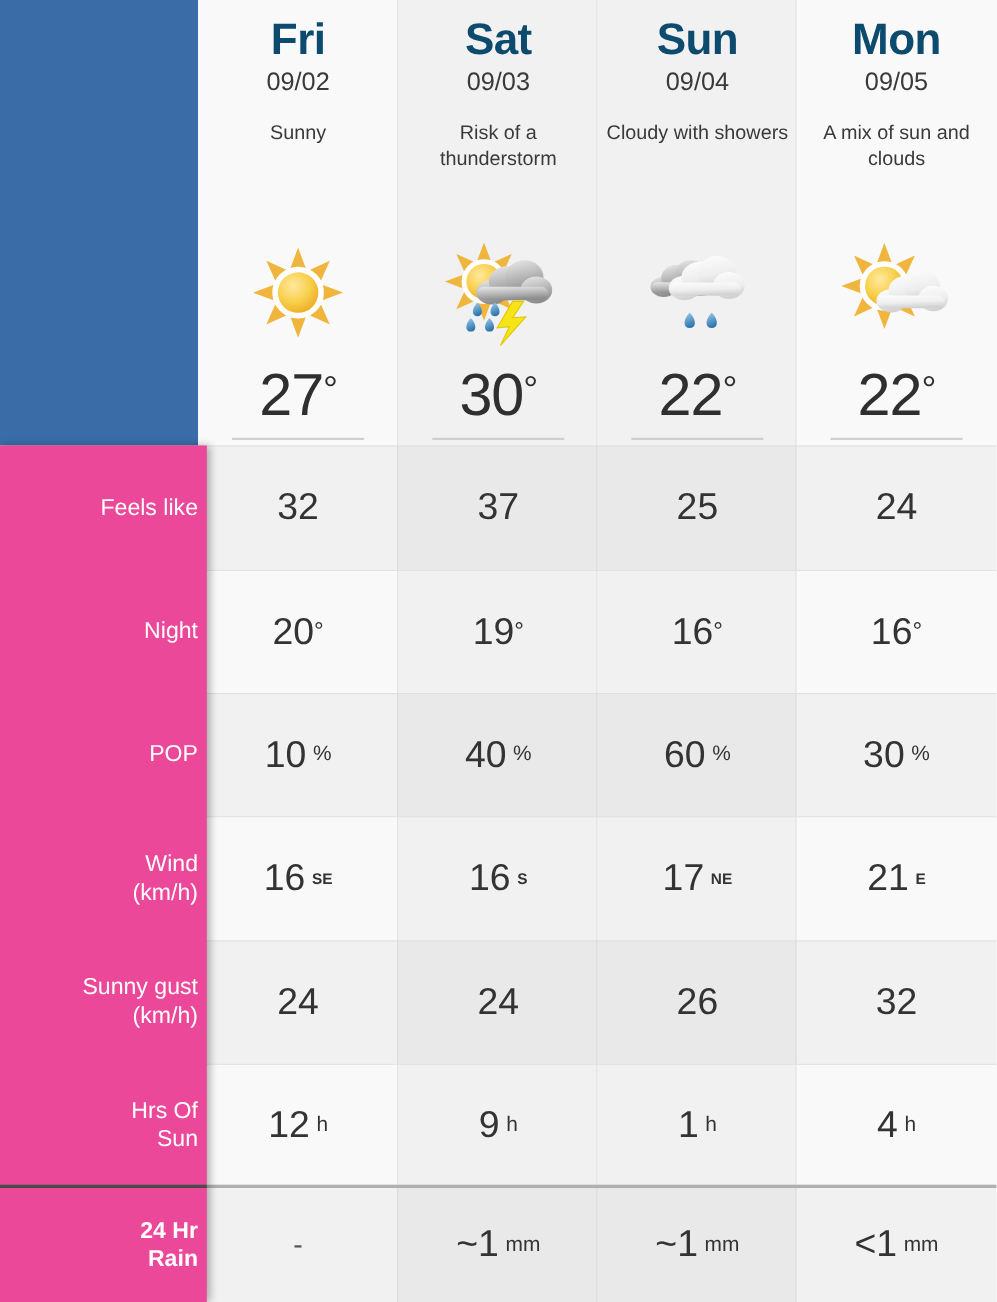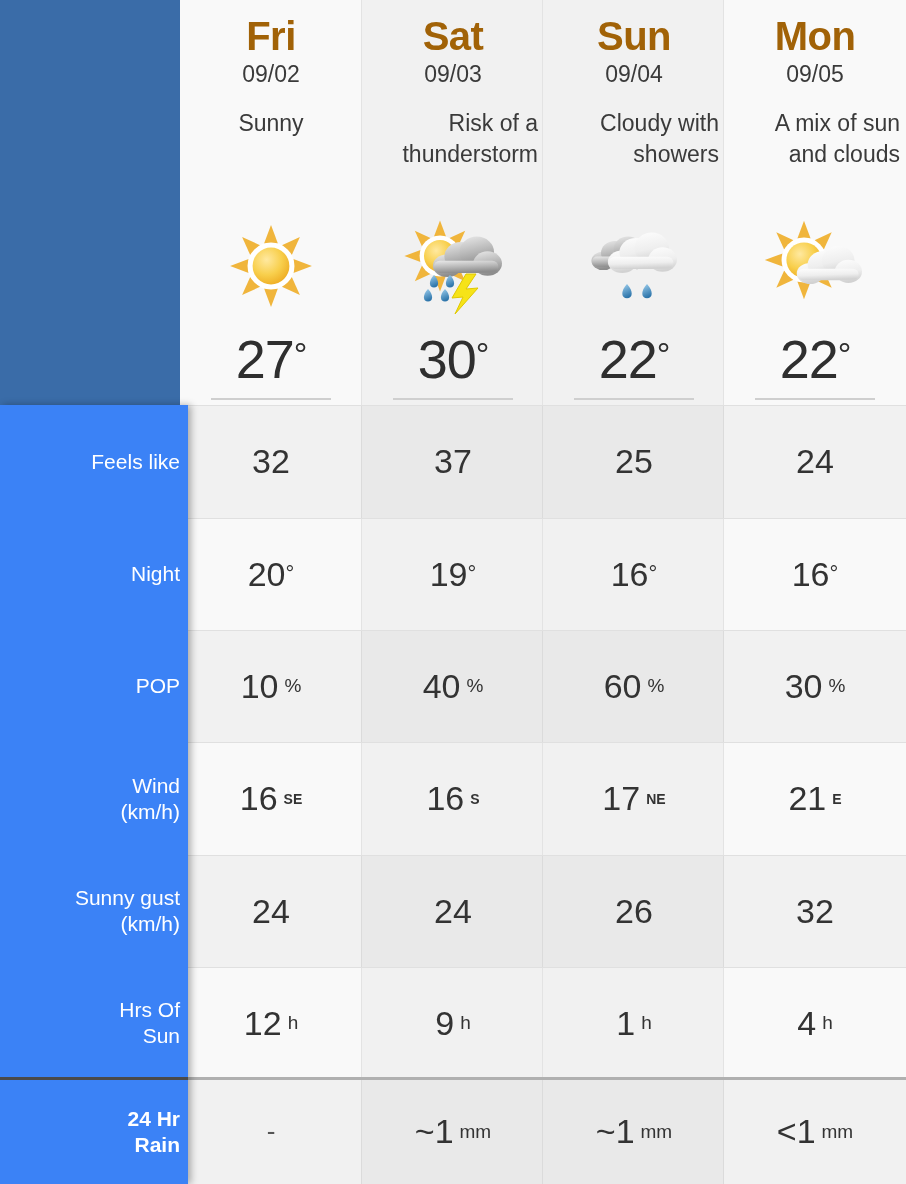--- a/index.html
+++ b/index.html
@@ -22,21 +22,21 @@
     width:180px; height:405px;
     background:#3a6ca8;
     z-index:5;
   }
 
   
   .label-sidebar {
     position:absolute;
     left:0; top:405px;
     width:188px; height:779px;
-    background:#3b82f6;
+    background:#ec4899;
     box-shadow:3px 0 7px rgba(0,0,0,0.30);
     z-index:6;
   }
   .label-cell {
     position:absolute;
     left:0; width:188px;
     display:flex;
     align-items:center;
     justify-content:flex-end;
     padding-right:8px;
@@ -80,33 +80,33 @@
     position:absolute;
     left:0; top:0; width:182px; height:405px;
     display:flex;
     flex-direction:column;
     align-items:center;
   }
   .dayname {
     margin-top:14px;
     font-size:40px;
     font-weight:bold;
-    color:#a16207;
+    color:#0c4a6e;
     letter-spacing:-0.5px;
   }
   .daydate {
     margin-top:2px;
     font-size:23px;
     color:#3a3a3a;
   }
   .daydesc {
     margin-top:20px;
-    font-size:23px;
+    font-size:18px;
     color:#3a3a3a;
-    text-align:right;
+    text-align:center;
     line-height:1.35;
     padding:0 6px;
   }
   .icon-wrap {
     position:absolute;
     top:213px; left:0; width:182px; height:105px;
     display:flex; align-items:center; justify-content:center;
   }
   .temp-wrap {
     position:absolute;

